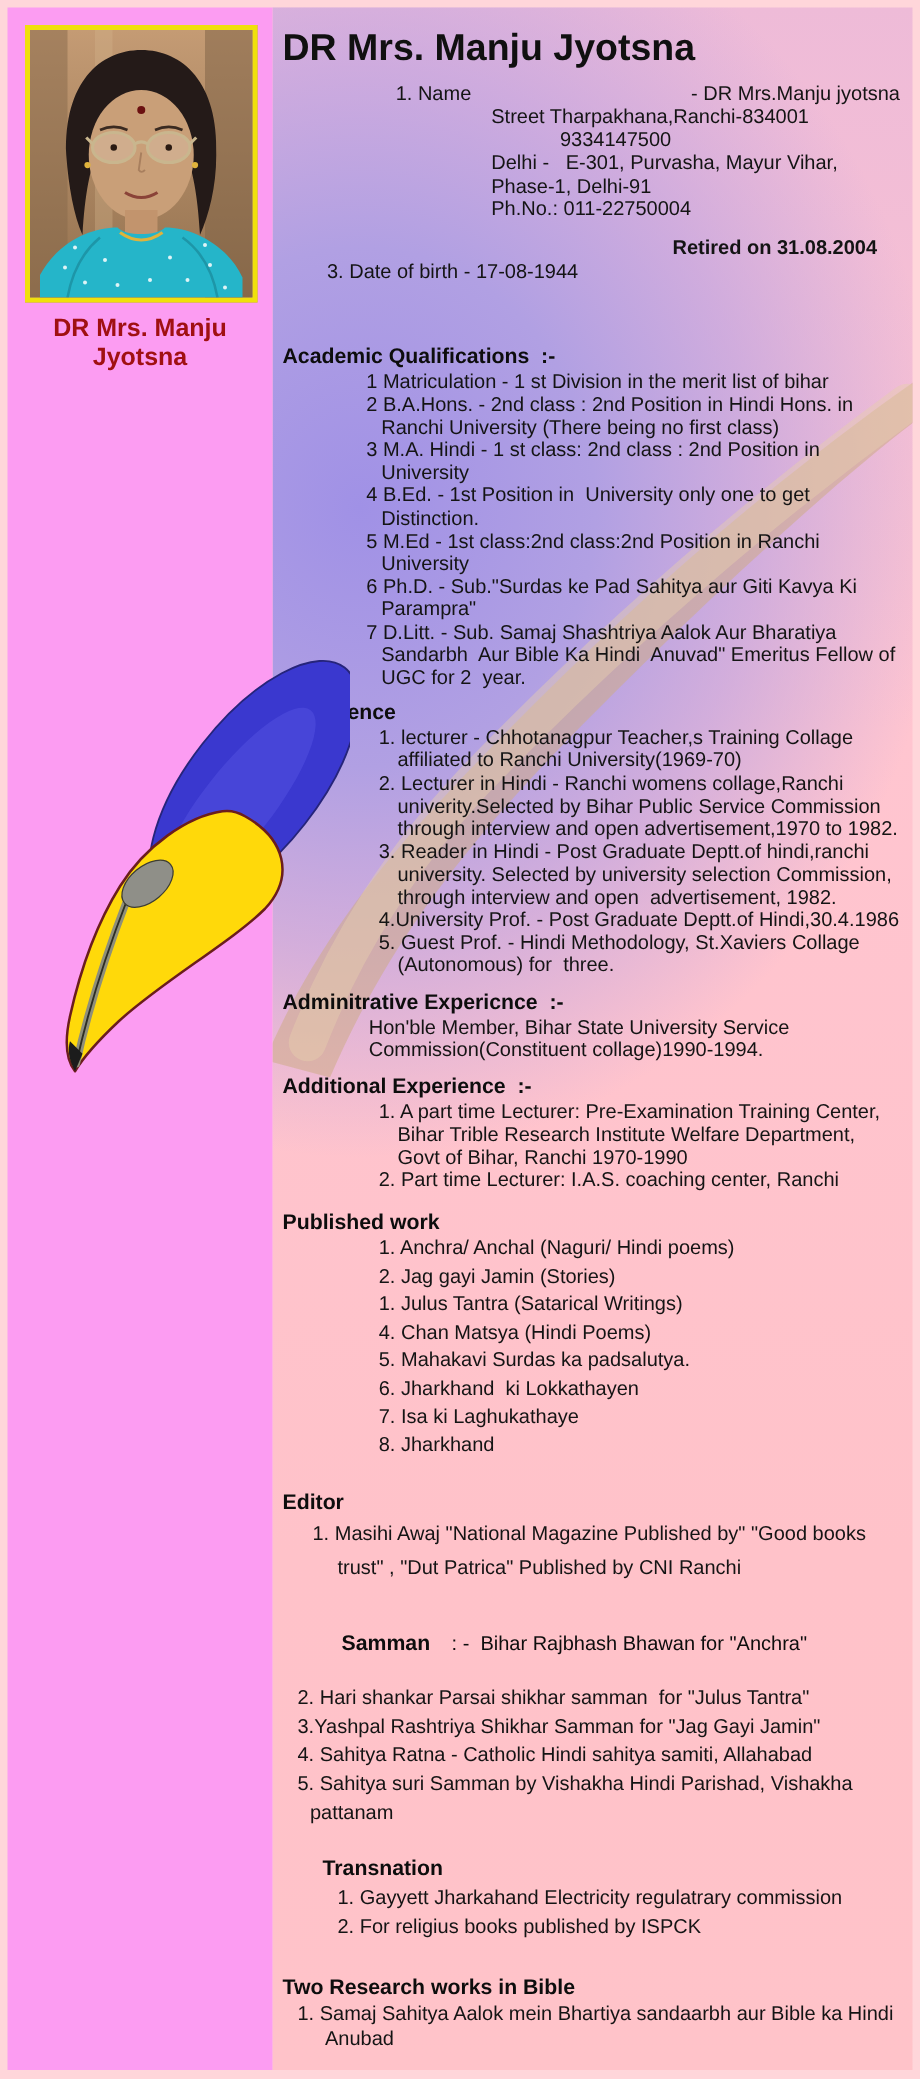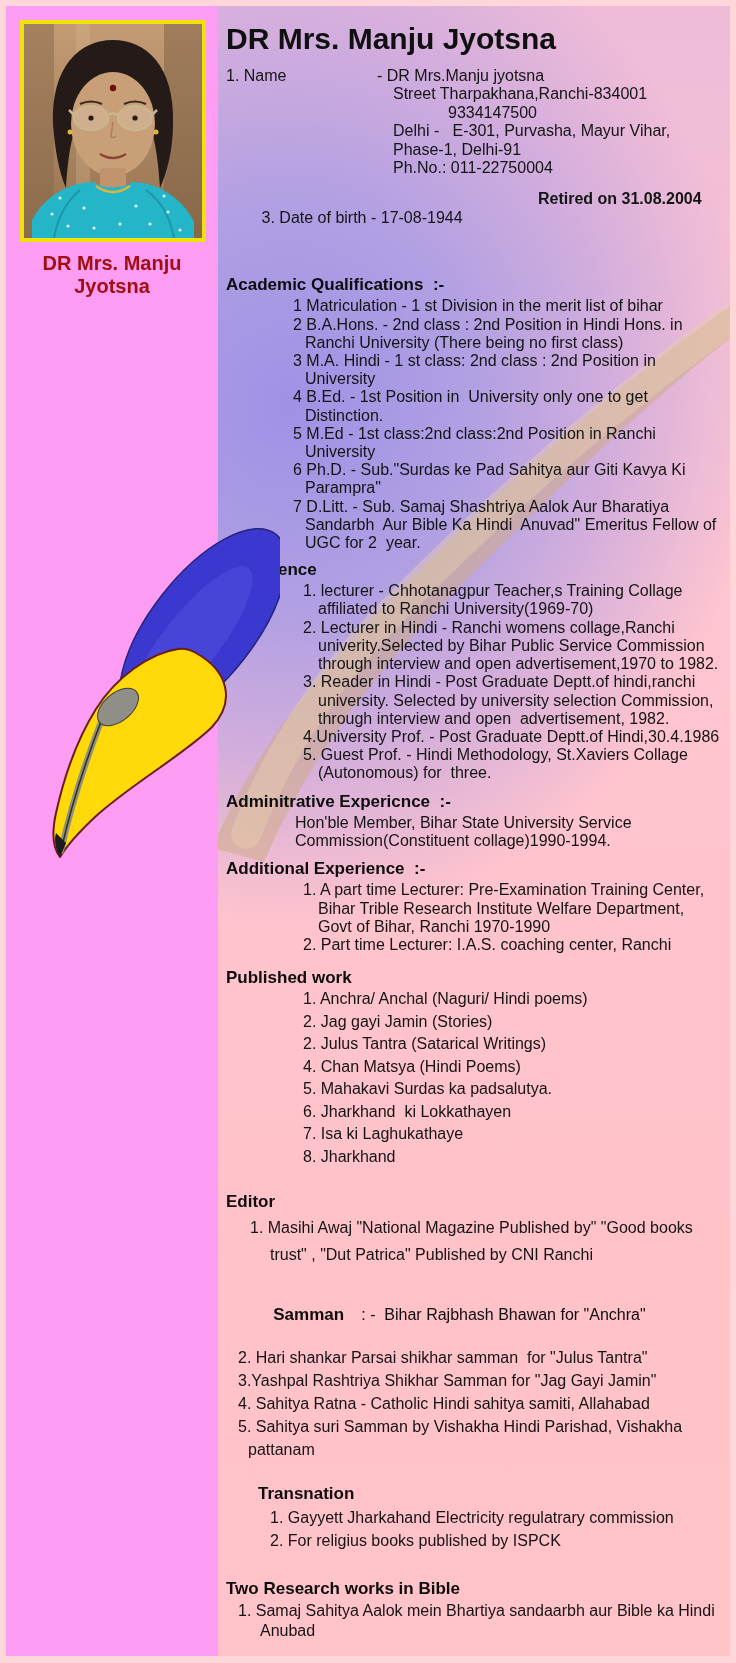--- a/index.html
+++ b/index.html
@@ -31,21 +31,21 @@
       radial-gradient(ellipse 470px 520px at 70px 400px, #a091e6 0%, #b1a0e3 40%, rgba(188,162,226,0.65) 68%, rgba(255,197,209,0) 100%),
       linear-gradient(180deg, #eebbd8 0%, #ffc5d0 35%, #ffc2c9 75%, #ffc3c9 100%);
     overflow:hidden;
   }
   .swoosh{position:absolute;left:-6px;top:276px;width:524px;height:580px;z-index:0;}
   .content{position:relative;z-index:2;padding:0 10px 0 4px;font-size:16px;}
   h1{
     font-size:30px;line-height:34px;font-weight:bold;margin:16px 0 11px 4px;color:#101010;
   }
   .info{margin-left:4px;line-height:18.4px;}
-  .row{display:flex;}
+  .row{display:flex;text-align:right;}
   .lbl{flex:0 0 151px;white-space:pre-wrap;}
   .val{flex:1;white-space:pre-wrap;}
   .cont{margin-left:167px;white-space:pre-wrap;}
   .cont-deep{margin-left:222px;}
   .dob-row{position:relative;margin:12px 0 0 4px;line-height:19px;white-space:pre-wrap;}
   .retired{position:absolute;left:312px;top:0;white-space:pre-wrap;font-weight:bold;}
   .sec{margin-top:10px;}
   .h{
     font-weight:bold;font-size:17px;line-height:19px;margin-left:4px;margin-bottom:3px;
     white-space:pre-wrap;color:#0d0d0d;
@@ -197,21 +197,21 @@
           <div class="it">1. A part time Lecturer: Pre-Examination Training Center, Bihar Trible Research Institute Welfare Department, Govt of Bihar, Ranchi 1970-1990</div>
           <div class="it">2. Part time Lecturer: I.A.S. coaching center, Ranchi</div>
         </div>
       </div>
 
       <div class="sec sec-published">
         <div class="h">Published work</div>
         <div class="lc">
           <div class="it">1. Anchra/ Anchal (Naguri/ Hindi poems)</div>
           <div class="it">2. Jag gayi Jamin (Stories)</div>
-          <div class="it">2. Julus Tantra (Satarical Writings)</div>
+          <div class="it">1. Julus Tantra (Satarical Writings)</div>
           <div class="it">4. Chan Matsya (Hindi Poems)</div>
           <div class="it">5. Mahakavi Surdas ka padsalutya.</div>
           <div class="it">6. Jharkhand  ki Lokkathayen</div>
           <div class="it">7. Isa ki Laghukathaye</div>
           <div class="it">8. Jharkhand</div>
         </div>
       </div>
 
       <div class="sec sec-editor">
         <div class="h">Editor</div>

